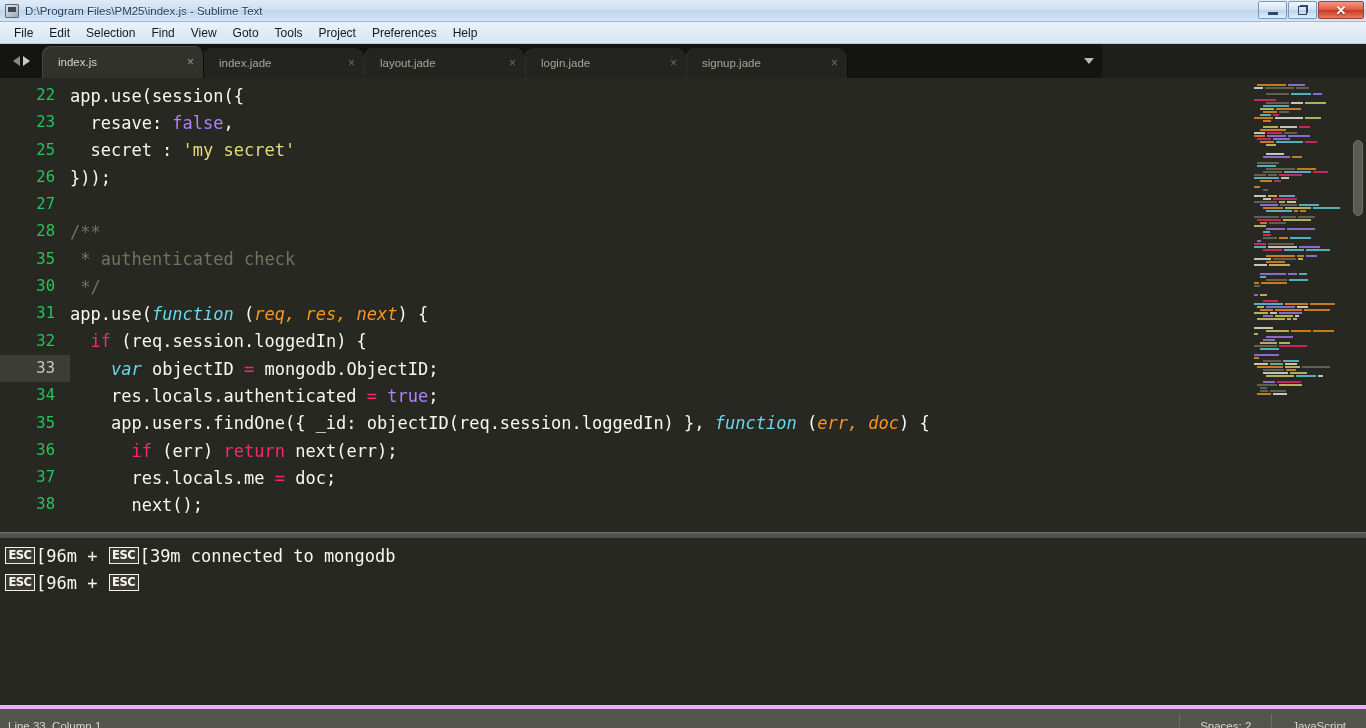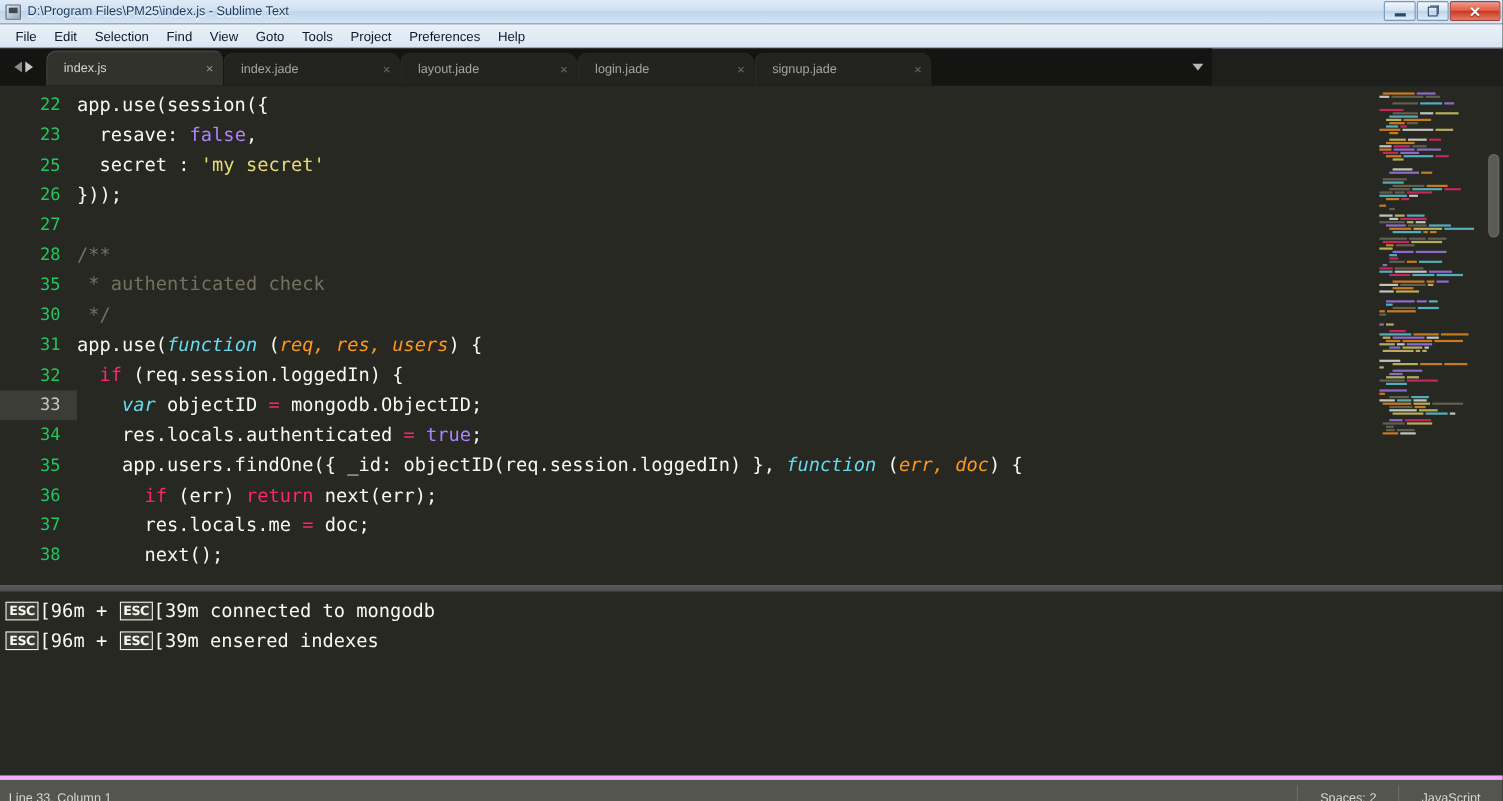--- a/index.html
+++ b/index.html
@@ -263,21 +263,21 @@
 <div class="editor">
   <div class="code-area" id="codearea">
       <div class="line"><div class="gutter">22</div><div class="code"><span class="k-pln">app.use(session({</span></div></div>
       <div class="line"><div class="gutter">23</div><div class="code"><span class="k-pln">  resave: </span><span class="k-num">false</span><span class="k-pln">,</span></div></div>
       <div class="line"><div class="gutter">25</div><div class="code"><span class="k-pln">  secret : </span><span class="k-str">'my secret'</span></div></div>
       <div class="line"><div class="gutter">26</div><div class="code"><span class="k-pln">}));</span></div></div>
       <div class="line"><div class="gutter">27</div><div class="code"><span class="k-pln"></span></div></div>
       <div class="line"><div class="gutter">28</div><div class="code"><span class="k-cmt">/**</span></div></div>
       <div class="line"><div class="gutter">35</div><div class="code"><span class="k-cmt"> * authenticated check</span></div></div>
       <div class="line"><div class="gutter">30</div><div class="code"><span class="k-cmt"> */</span></div></div>
-      <div class="line"><div class="gutter">31</div><div class="code"><span class="k-pln">app.use(</span><span class="k-fn">function</span><span class="k-pln"> (</span><span class="k-par">req, res, users</span><span class="k-pln">) {</span></div></div>
+      <div class="line"><div class="gutter">31</div><div class="code"><span class="k-pln">app.use(</span><span class="k-fn">function</span><span class="k-pln"> (</span><span class="k-par">req, res, next</span><span class="k-pln">) {</span></div></div>
       <div class="line"><div class="gutter">32</div><div class="code"><span class="k-pln">  </span><span class="k-kw">if</span><span class="k-pln"> (req.session.loggedIn) {</span></div></div>
       <div class="line current"><div class="gutter">33</div><div class="code"><span class="k-pln">    </span><span class="k-fn">var</span><span class="k-pln"> objectID </span><span class="k-kw">=</span><span class="k-pln"> mongodb.ObjectID;</span></div></div>
       <div class="line"><div class="gutter">34</div><div class="code"><span class="k-pln">    res.locals.authenticated </span><span class="k-kw">=</span><span class="k-pln"> </span><span class="k-num">true</span><span class="k-pln">;</span></div></div>
       <div class="line"><div class="gutter">35</div><div class="code"><span class="k-pln">    app.users.findOne({ _id: objectID(req.session.loggedIn) }, </span><span class="k-fn">function</span><span class="k-pln"> (</span><span class="k-par">err, doc</span><span class="k-pln">) {</span></div></div>
       <div class="line"><div class="gutter">36</div><div class="code"><span class="k-pln">      </span><span class="k-kw">if</span><span class="k-pln"> (err) </span><span class="k-kw">return</span><span class="k-pln"> next(err);</span></div></div>
       <div class="line"><div class="gutter">37</div><div class="code"><span class="k-pln">      res.locals.me </span><span class="k-kw">=</span><span class="k-pln"> doc;</span></div></div>
       <div class="line"><div class="gutter">38</div><div class="code"><span class="k-pln">      next();</span></div></div>
     </div>
   <div class="minimap" id="minimap">
       <div class="mm-line" style="padding-left: 3px;">
@@ -648,21 +648,21 @@
     </div>
   <div class="vscroll">
     <div class="vthumb"></div>
   </div>
 </div>
 
 <div class="panel-divider"></div>
 
 <div class="console" id="console">
     <div class="con-line"><span class="esc">ESC</span><span>[96m + </span><span class="esc">ESC</span><span>[39m connected to mongodb</span></div>
-    <div class="con-line"><span class="esc">ESC</span><span>[96m + </span><span class="esc">ESC</span><span>[39m ensered indexes</span></div>
+    <div class="con-line"><span class="esc">ESC</span><span>[96m + </span><span class="esc">ESC</span></div>
   </div>
 
 <div class="statusbar">
   <div class="status-left">Line 33, Column 1</div>
   <div class="status-right">
     <div class="status-cell">Spaces: 2</div>
     <div class="status-cell">JavaScript</div>
   </div>
 </div>
 

